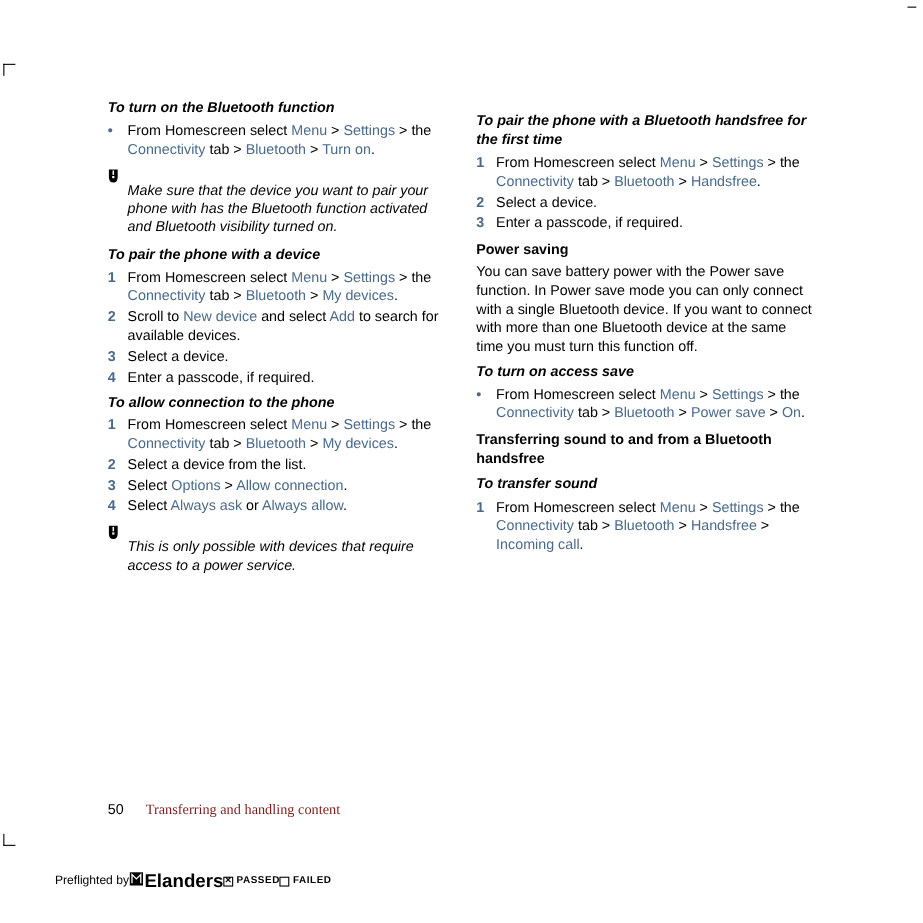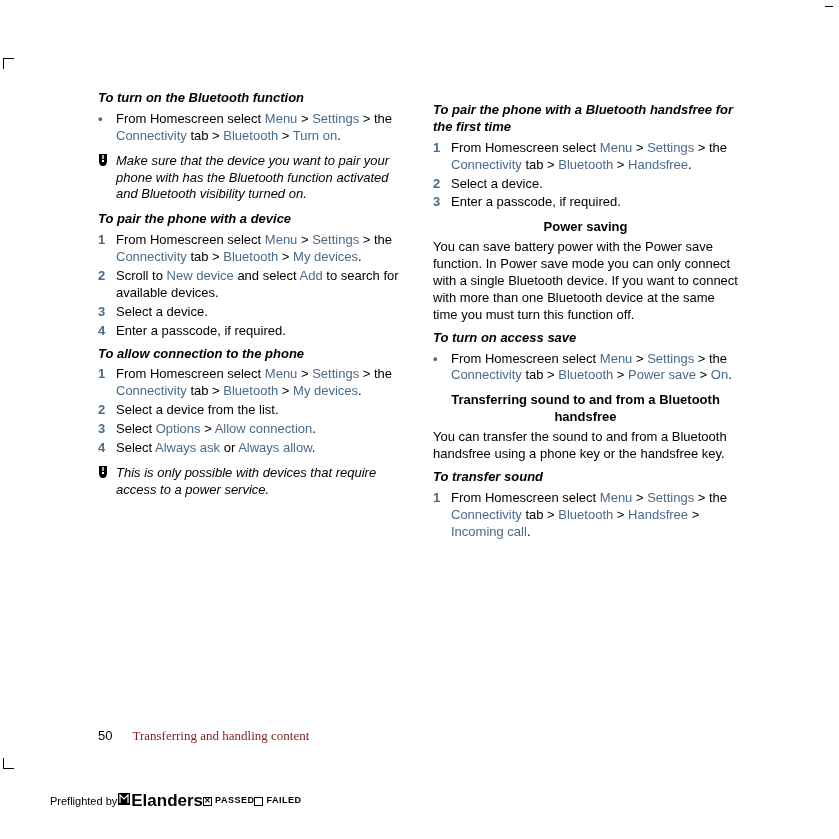--- a/index.html
+++ b/index.html
@@ -28,21 +28,20 @@
   .heading-italic {
     font-style: italic;
     font-weight: bold;
     margin-bottom: 4px;
     margin-top: 6px;
   }
   .subheading-bold {
     font-weight: bold;
     margin-bottom: 3px;
     margin-top: 8px;
-    text-align: center;
   }
   .bullet-row, .num-row {
     display: flex;
     margin-bottom: 2px;
   }
   .marker {
     width: 18px;
     flex-shrink: 0;
     color: #4a6a8a;
     font-weight: bold;
@@ -54,21 +53,21 @@
     display: flex;
     align-items: flex-start;
     margin: 8px 0;
   }
   .note-icon {
     width: 18px;
     flex-shrink: 0;
     font-size: 14px;
     line-height: 1;
   }
-  .note-text { flex: 1; font-style: italic; }
+  .note-text { flex: 1; font-style: italic; margin-top: 12px; }
   .para { margin-bottom: 3px; }
   .footer {
     position: absolute;
     top: 728px;
     left: 98px;
     font-size: 13px;
   }
   .footer .pgnum { font-weight: normal; margin-right: 20px; }
   .footer .section { color: #7f1d1d; font-family: Liberation Serif, serif; }
   .preflight {
@@ -183,21 +182,20 @@
     <div class="subheading-bold">Power saving</div>
     <div class="para">You can save battery power with the Power save function. In Power save mode you can only connect with a single Bluetooth device. If you want to connect with more than one Bluetooth device at the same time you must turn this function off.</div>
 
     <div class="heading-italic">To turn on access save</div>
     <div class="bullet-row">
       <div class="marker bullet-dot"></div>
       <div class="content"><span>From Homescreen select </span><span class="blue">Menu</span><span> &gt; </span><span class="blue">Settings</span><span> &gt; the </span><span class="blue">Connectivity</span><span> tab &gt; </span><span class="blue">Bluetooth</span><span> &gt; </span><span class="blue">Power save</span><span> &gt; </span><span class="blue">On</span><span>.</span></div>
     </div>
 
     <div class="subheading-bold">Transferring sound to and from a Bluetooth handsfree</div>
-    <div class="para">You can transfer the sound to and from a Bluetooth handsfree using a phone key or the handsfree key.</div>
 
     <div class="heading-italic">To transfer sound</div>
     <div class="num-row">
         <div class="marker">1</div>
         <div class="content"><span>From Homescreen select </span><span class="blue">Menu</span><span> &gt; </span><span class="blue">Settings</span><span> &gt; the </span><span class="blue">Connectivity</span><span> tab &gt; </span><span class="blue">Bluetooth</span><span> &gt; </span><span class="blue">Handsfree</span><span> &gt; </span><span class="blue">Incoming call</span><span>.</span></div>
       </div>
   </div>
 </div>
 
 <div class="footer">

